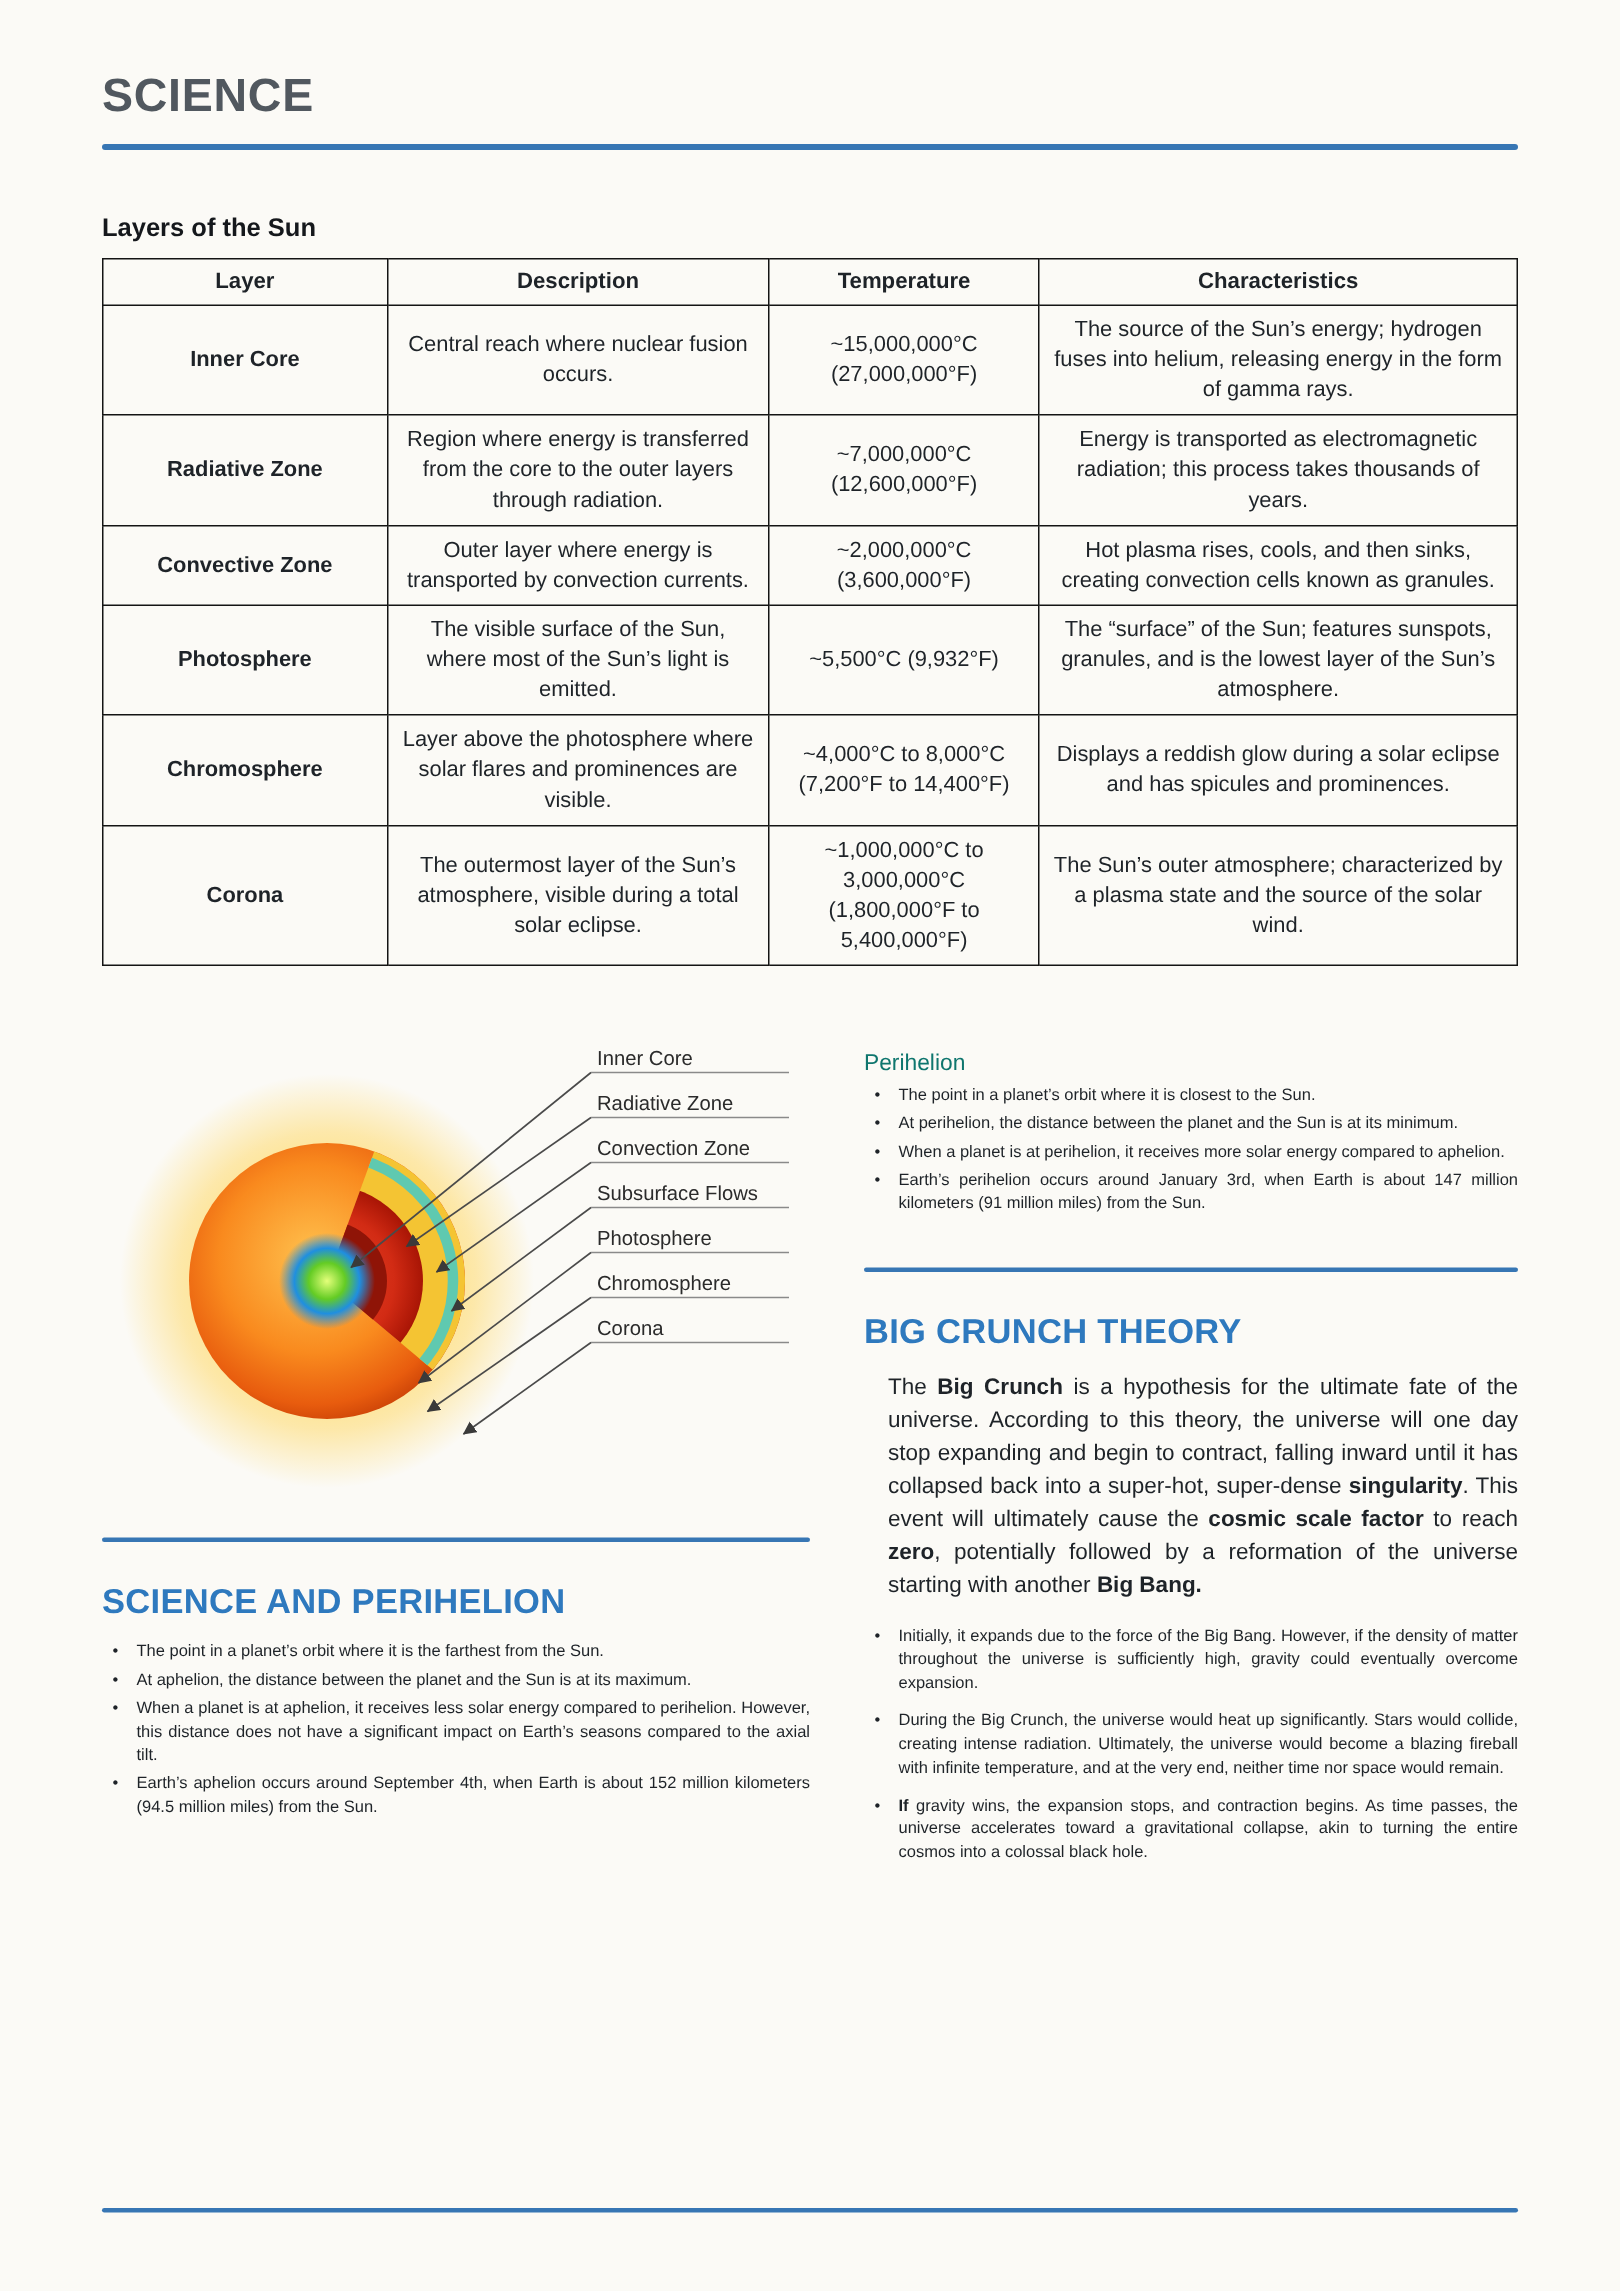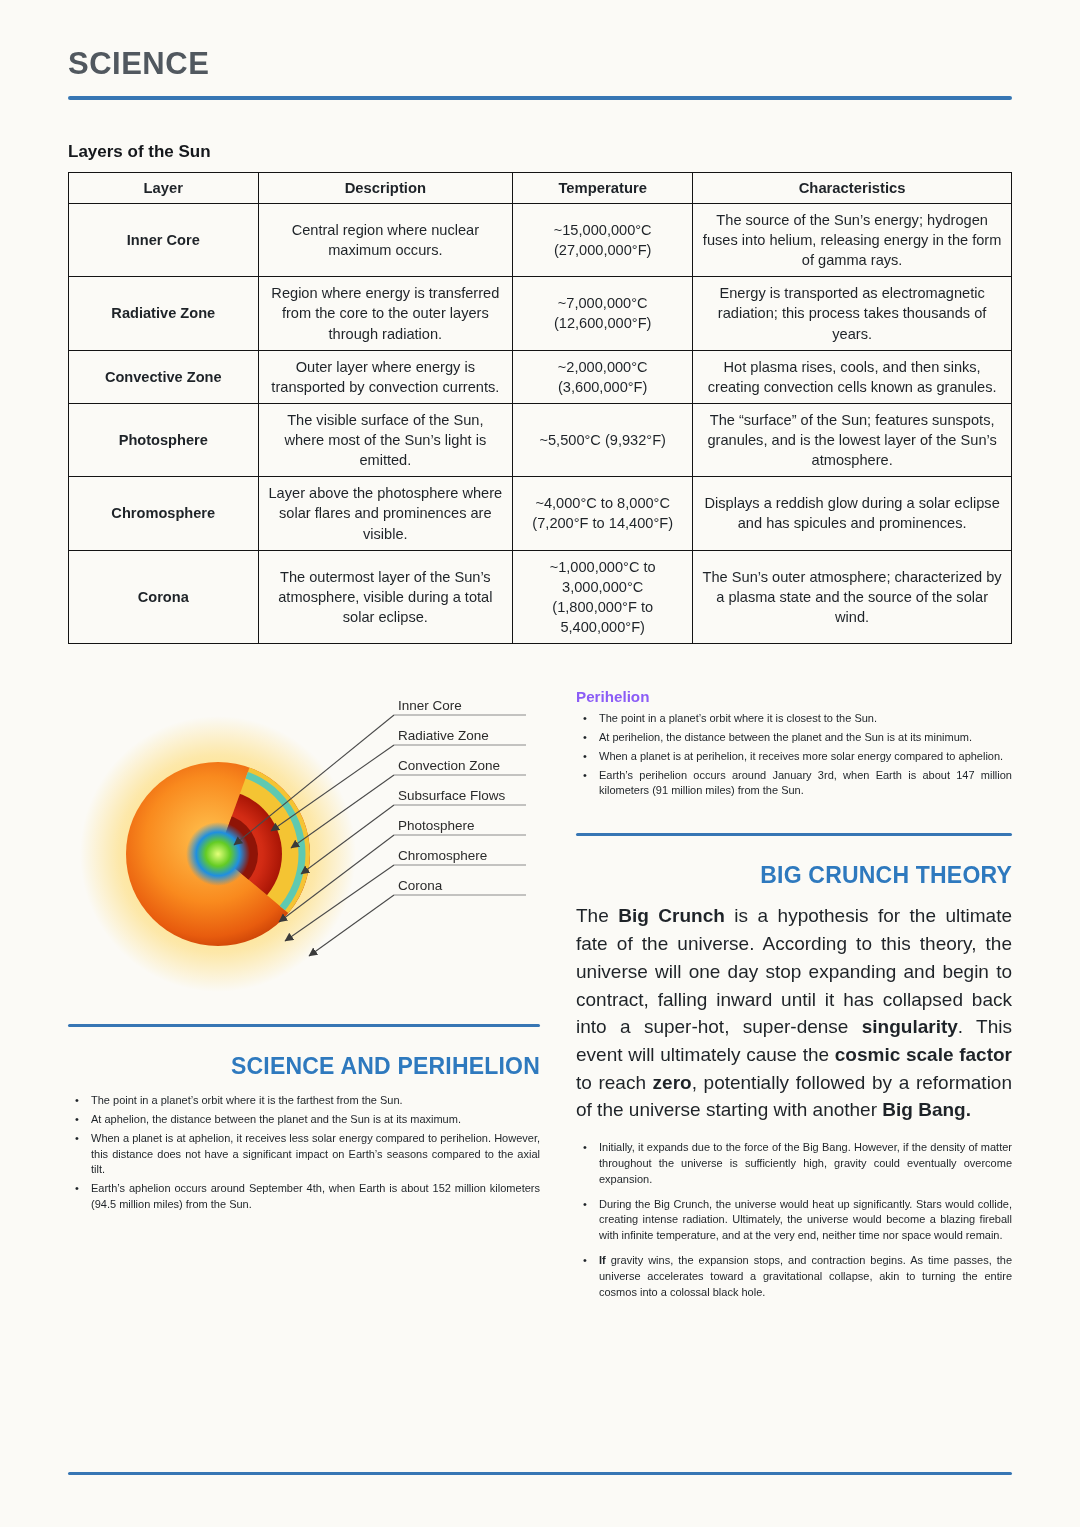--- a/index.html
+++ b/index.html
@@ -28,32 +28,32 @@
     text-align: center; vertical-align: middle;
     font-size: 14.6px; line-height: 1.38;
   }
   .sun-table th { font-size: 14.8px; padding: 5px 8px; margin-top: 41px; }
   .sun-table td.layer-cell { font-weight: bold; }
 
   .two-col { display: flex; gap: 36px; margin-top: 40px; }
   .col-left { flex: 0 0 472px; width: 472px; }
   .col-right { flex: 1; min-width: 0; }
 
-  .subhead { font-size: 15.2px; font-weight: bold; margin: 4px 0 6px 0; color: #8b5cf6; }
+  .subhead { font-size: 15.2px; font-weight: normal; margin: 16px 0 6px 0; color: #0f766e; }
   ul.bullets { list-style: none; margin: 0; padding: 0; }
   ul.bullets li {
     position: relative; padding-left: 23px; margin: 0 0 3px 0;
     font-size: 11px; line-height: 1.44; text-align: justify;
   }
   ul.bullets li::before { content: "\2022"; position: absolute; left: 7px; top: 0; }
   ul.bullets.spaced li { margin-bottom: 9px; }
 
-  .section-head { color: #2E79BE; font-size: 23px; font-weight: 800; margin: 26px 0 13px 0; letter-spacing: 0.2px; text-align: right; }
+  .section-head { color: #2E79BE; font-size: 23px; font-weight: 800; margin: 26px 0 13px 0; letter-spacing: 0.2px; }
   .sec-rule { margin-top: 28px; }
-  .bc-paragraph { font-size: 19px; line-height: 1.46; text-align: justify; margin: 0 0 16px 0; }
+  .bc-paragraph { font-size: 15px; line-height: 1.46; text-align: justify; margin: 0 0 16px 16px; }
   .b { font-weight: bold; }
 
   .diagram-wrap { margin: 0 0 18px 0; }
   .diagram-label { font-size: 13.5px; fill: #2B2B2B; }
   .bottom-rule { position: absolute; left: 68px; right: 68px; bottom: 52px; height: 3.5px; background: #3776B4; border-radius: 2px; }
 </style>
 </head>
 <body>
 
 <div class="page">
@@ -74,21 +74,21 @@
       <tr>
         <th>Layer</th>
         <th>Description</th>
         <th>Temperature</th>
         <th>Characteristics</th>
       </tr>
     </thead>
     <tbody>
       <tr>
         <td class="layer-cell">Inner Core</td>
-        <td>Central region where nuclear maximum occurs.</td>
+        <td>Central reach where nuclear fusion occurs.</td>
         <td>~15,000,000°C (27,000,000°F)</td>
         <td>The source of the Sun’s energy; hydrogen fuses into helium, releasing energy in the form of gamma rays.</td>
       </tr>
       <tr>
         <td class="layer-cell">Radiative Zone</td>
         <td>Region where energy is transferred from the core to the outer layers through radiation.</td>
         <td>~7,000,000°C (12,600,000°F)</td>
         <td>Energy is transported as electromagnetic radiation; this process takes thousands of years.</td>
       </tr>
       <tr>

